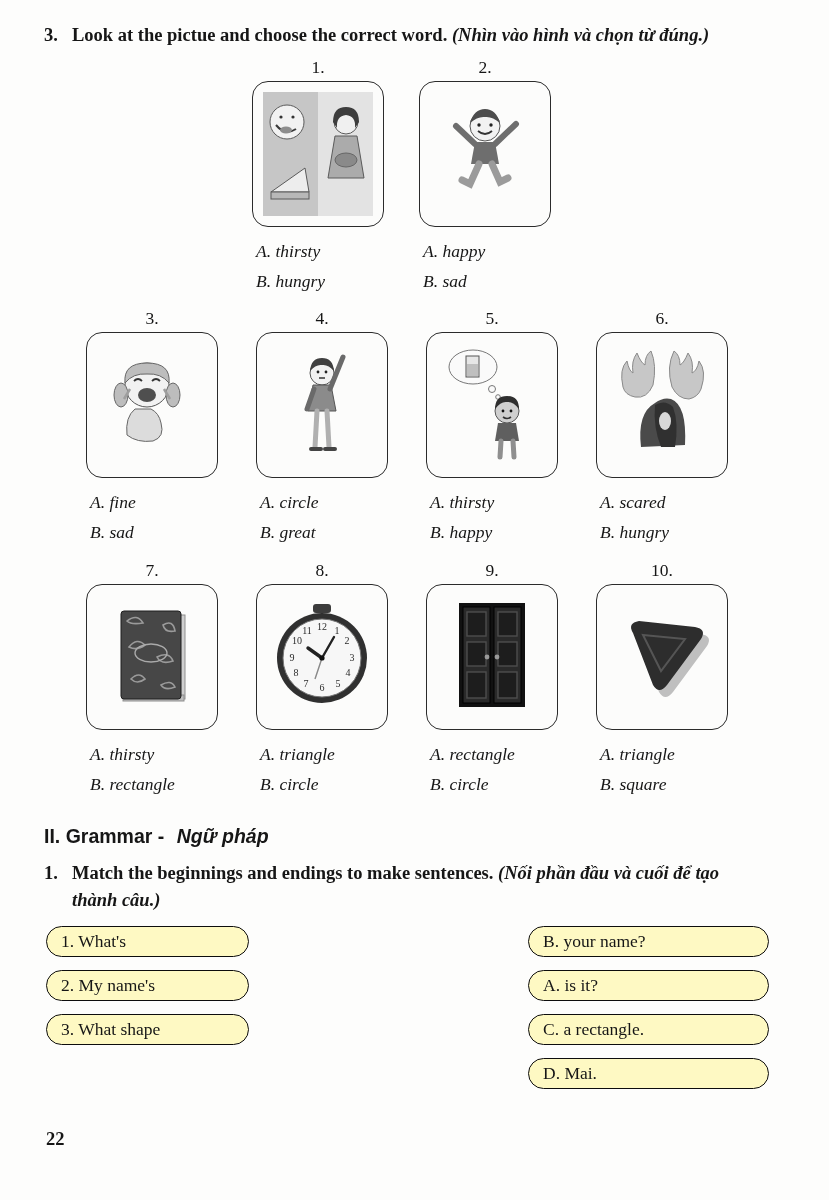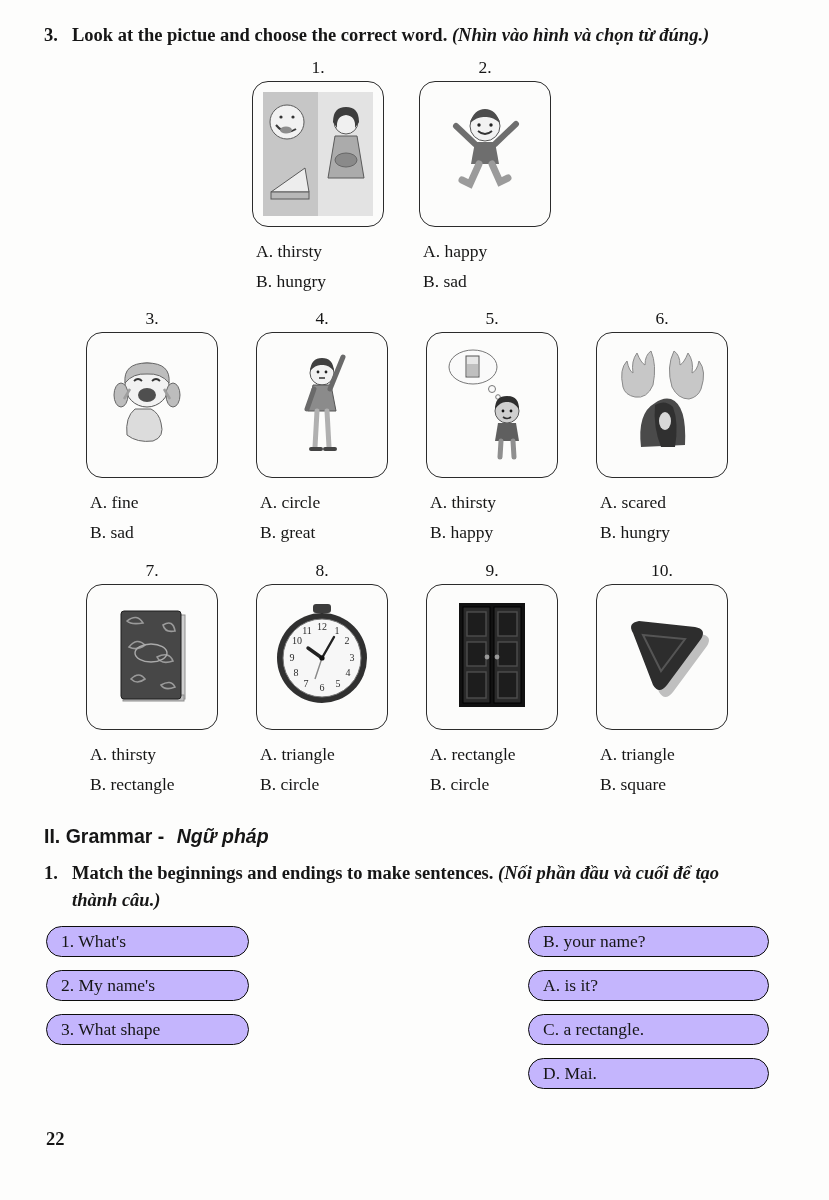--- a/index.html
+++ b/index.html
@@ -12,28 +12,28 @@
   .vi { font-style:italic; }
 
   .row { display:flex; }
   .row-2 { margin:8px 0 0 252px; gap:35px; }
   .row-4 { margin:12px 0 0 86px; gap:38px; }
 
   .pic-item { width:132px; }
   .pic-num { text-align:center; font-size:17.5px; height:24px; }
   .pic-box { width:132px; height:146px; border:1.6px solid #2b2b2b; border-radius:16px;
              display:flex; align-items:center; justify-content:center; background:#fcfcfb; overflow:hidden; }
-  .opts { margin:10px 0 0 4px; font-size:17.5px; line-height:1.7; }
+  .opts { margin:10px 0 0 4px; font-size:17.5px; line-height:1.7;font-style:italic; }
 
   .g-head { margin:26px 0 0 44px; font-family:"Liberation Sans", sans-serif; font-weight:bold; font-size:19.5px; }
   .g-head .term { font-style:italic; margin-left:7px;margin-top:35px; }
 
   .match-wrap { display:flex; justify-content:space-between; padding:12px 60px 0 46px; }
   .pill { border:1.6px solid #0d0d0d; border-radius:16px; height:31px; display:flex; align-items:center;
-          padding-left:14px; font-size:17.5px; margin-bottom:13px; background:#c4b5fd; }
+          padding-left:14px; font-size:17.5px; margin-bottom:13px; background:#fef9c3; }
   .col-l .pill { width:203px; }
   .col-r .pill { width:241px; }
 
   .pagenum { position:absolute; left:46px; bottom:50px; font-weight:bold; font-size:18.5px; }
   svg { display:block; }
 </style>
 </head>
 <body>
 
 <div class="page">

